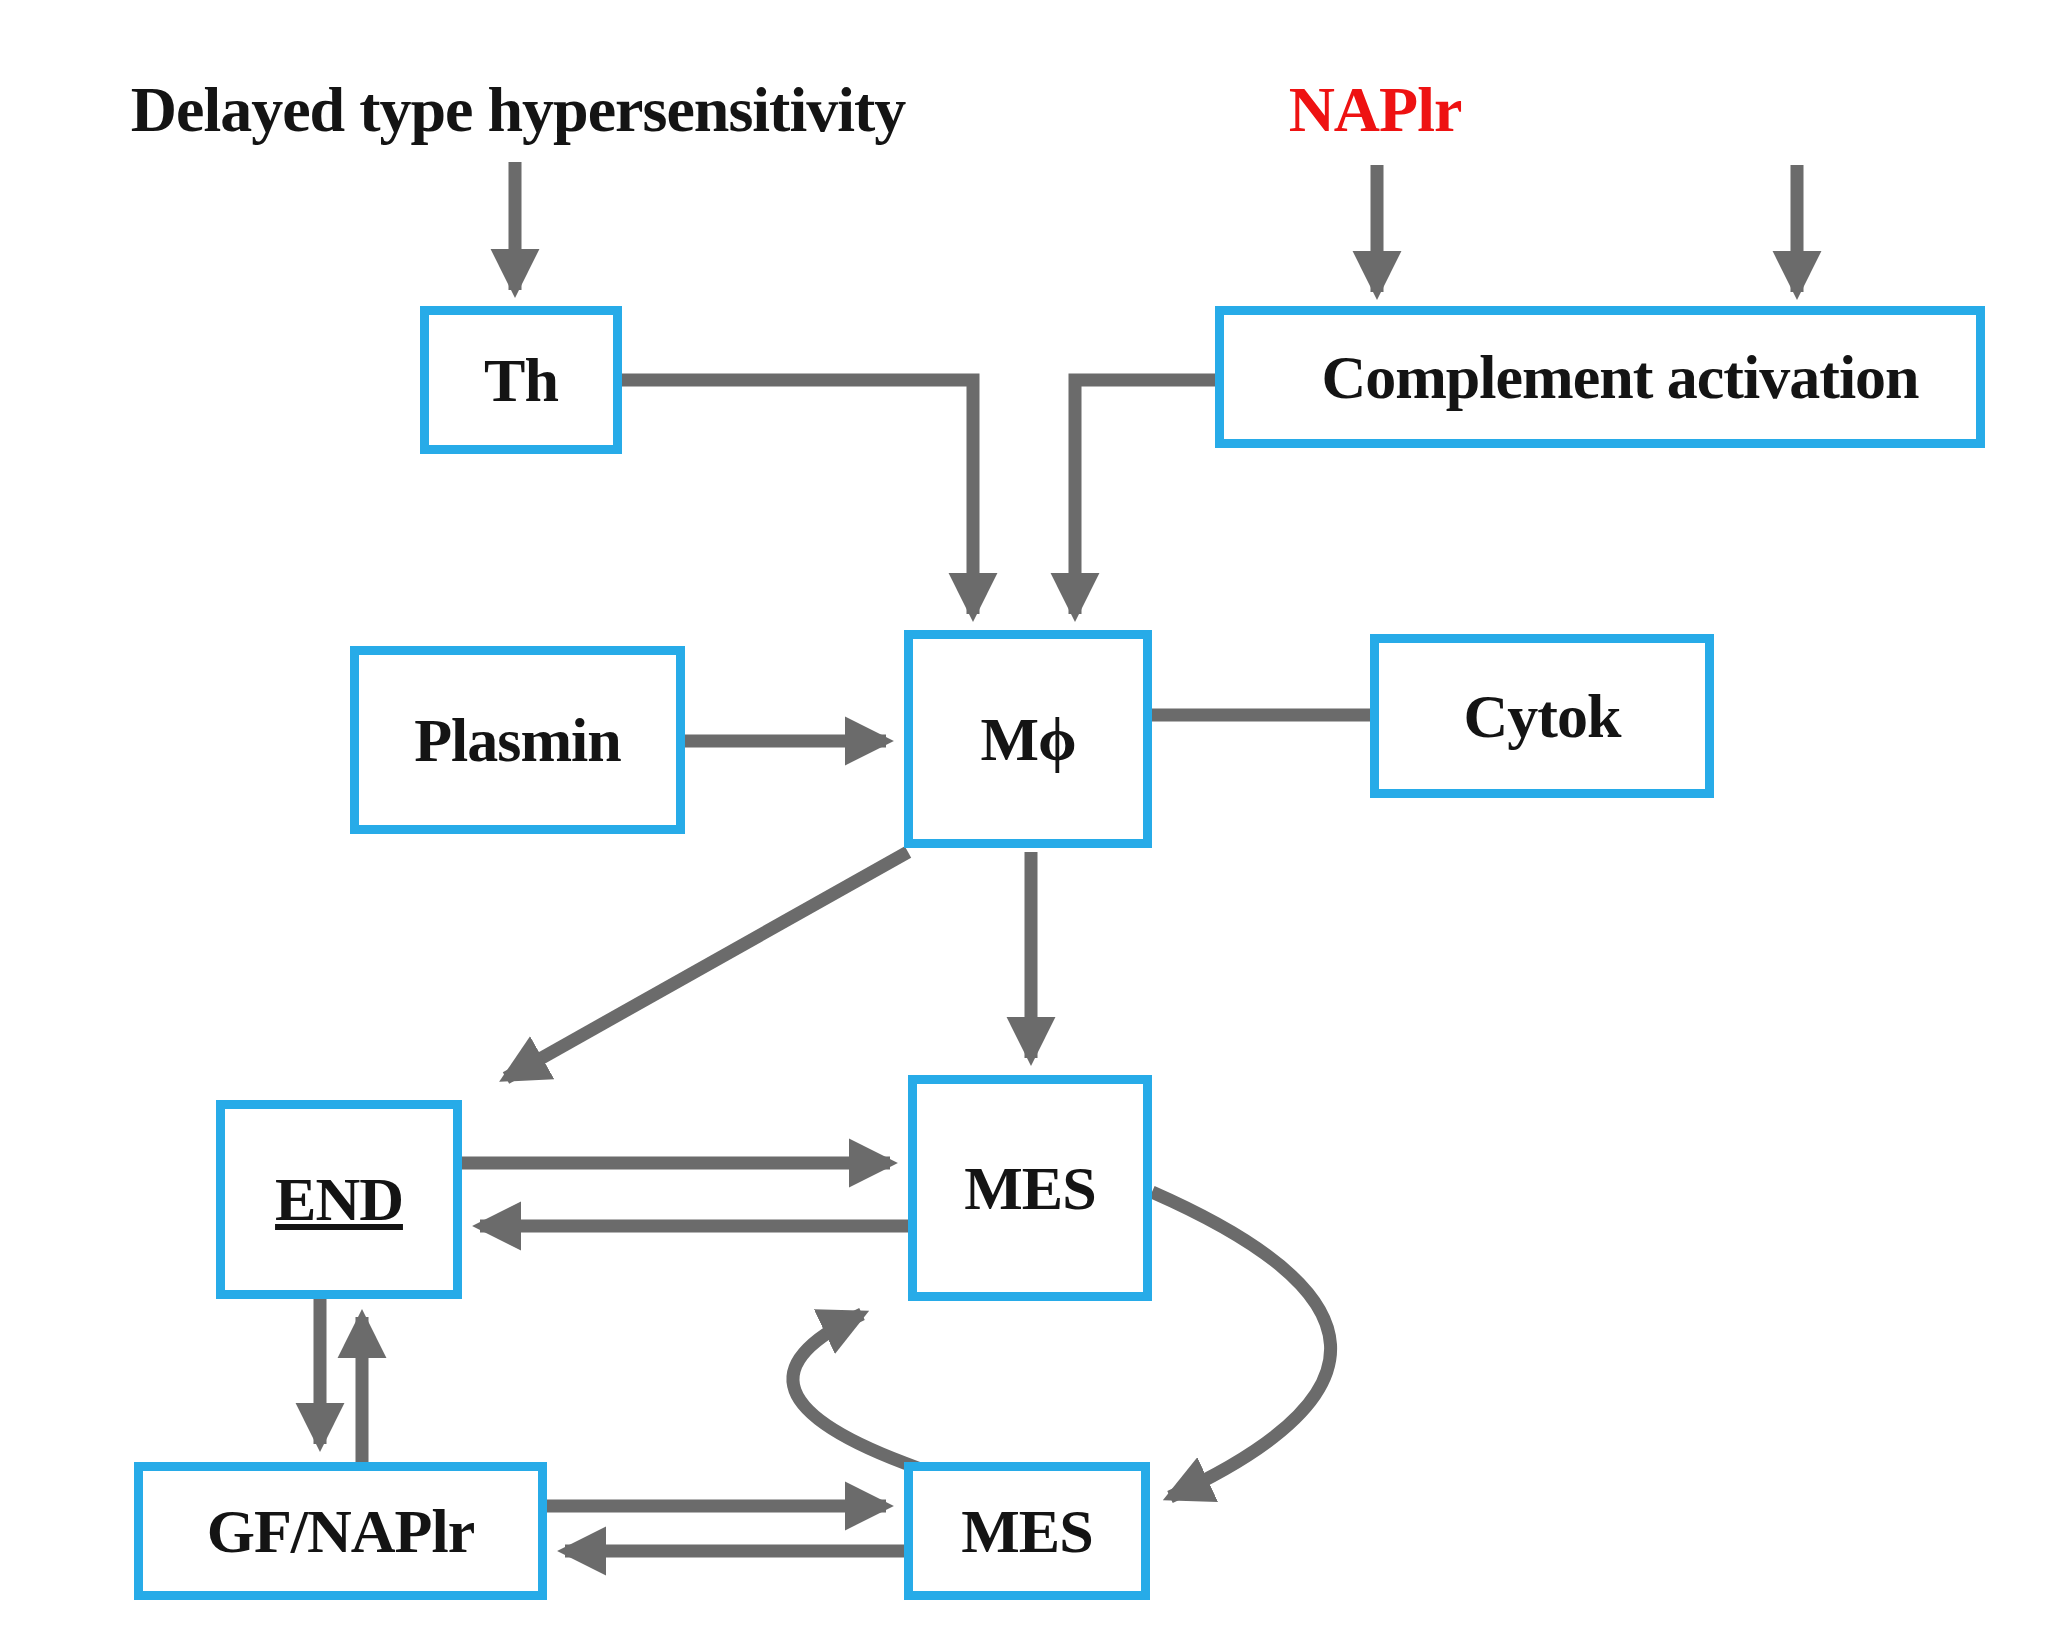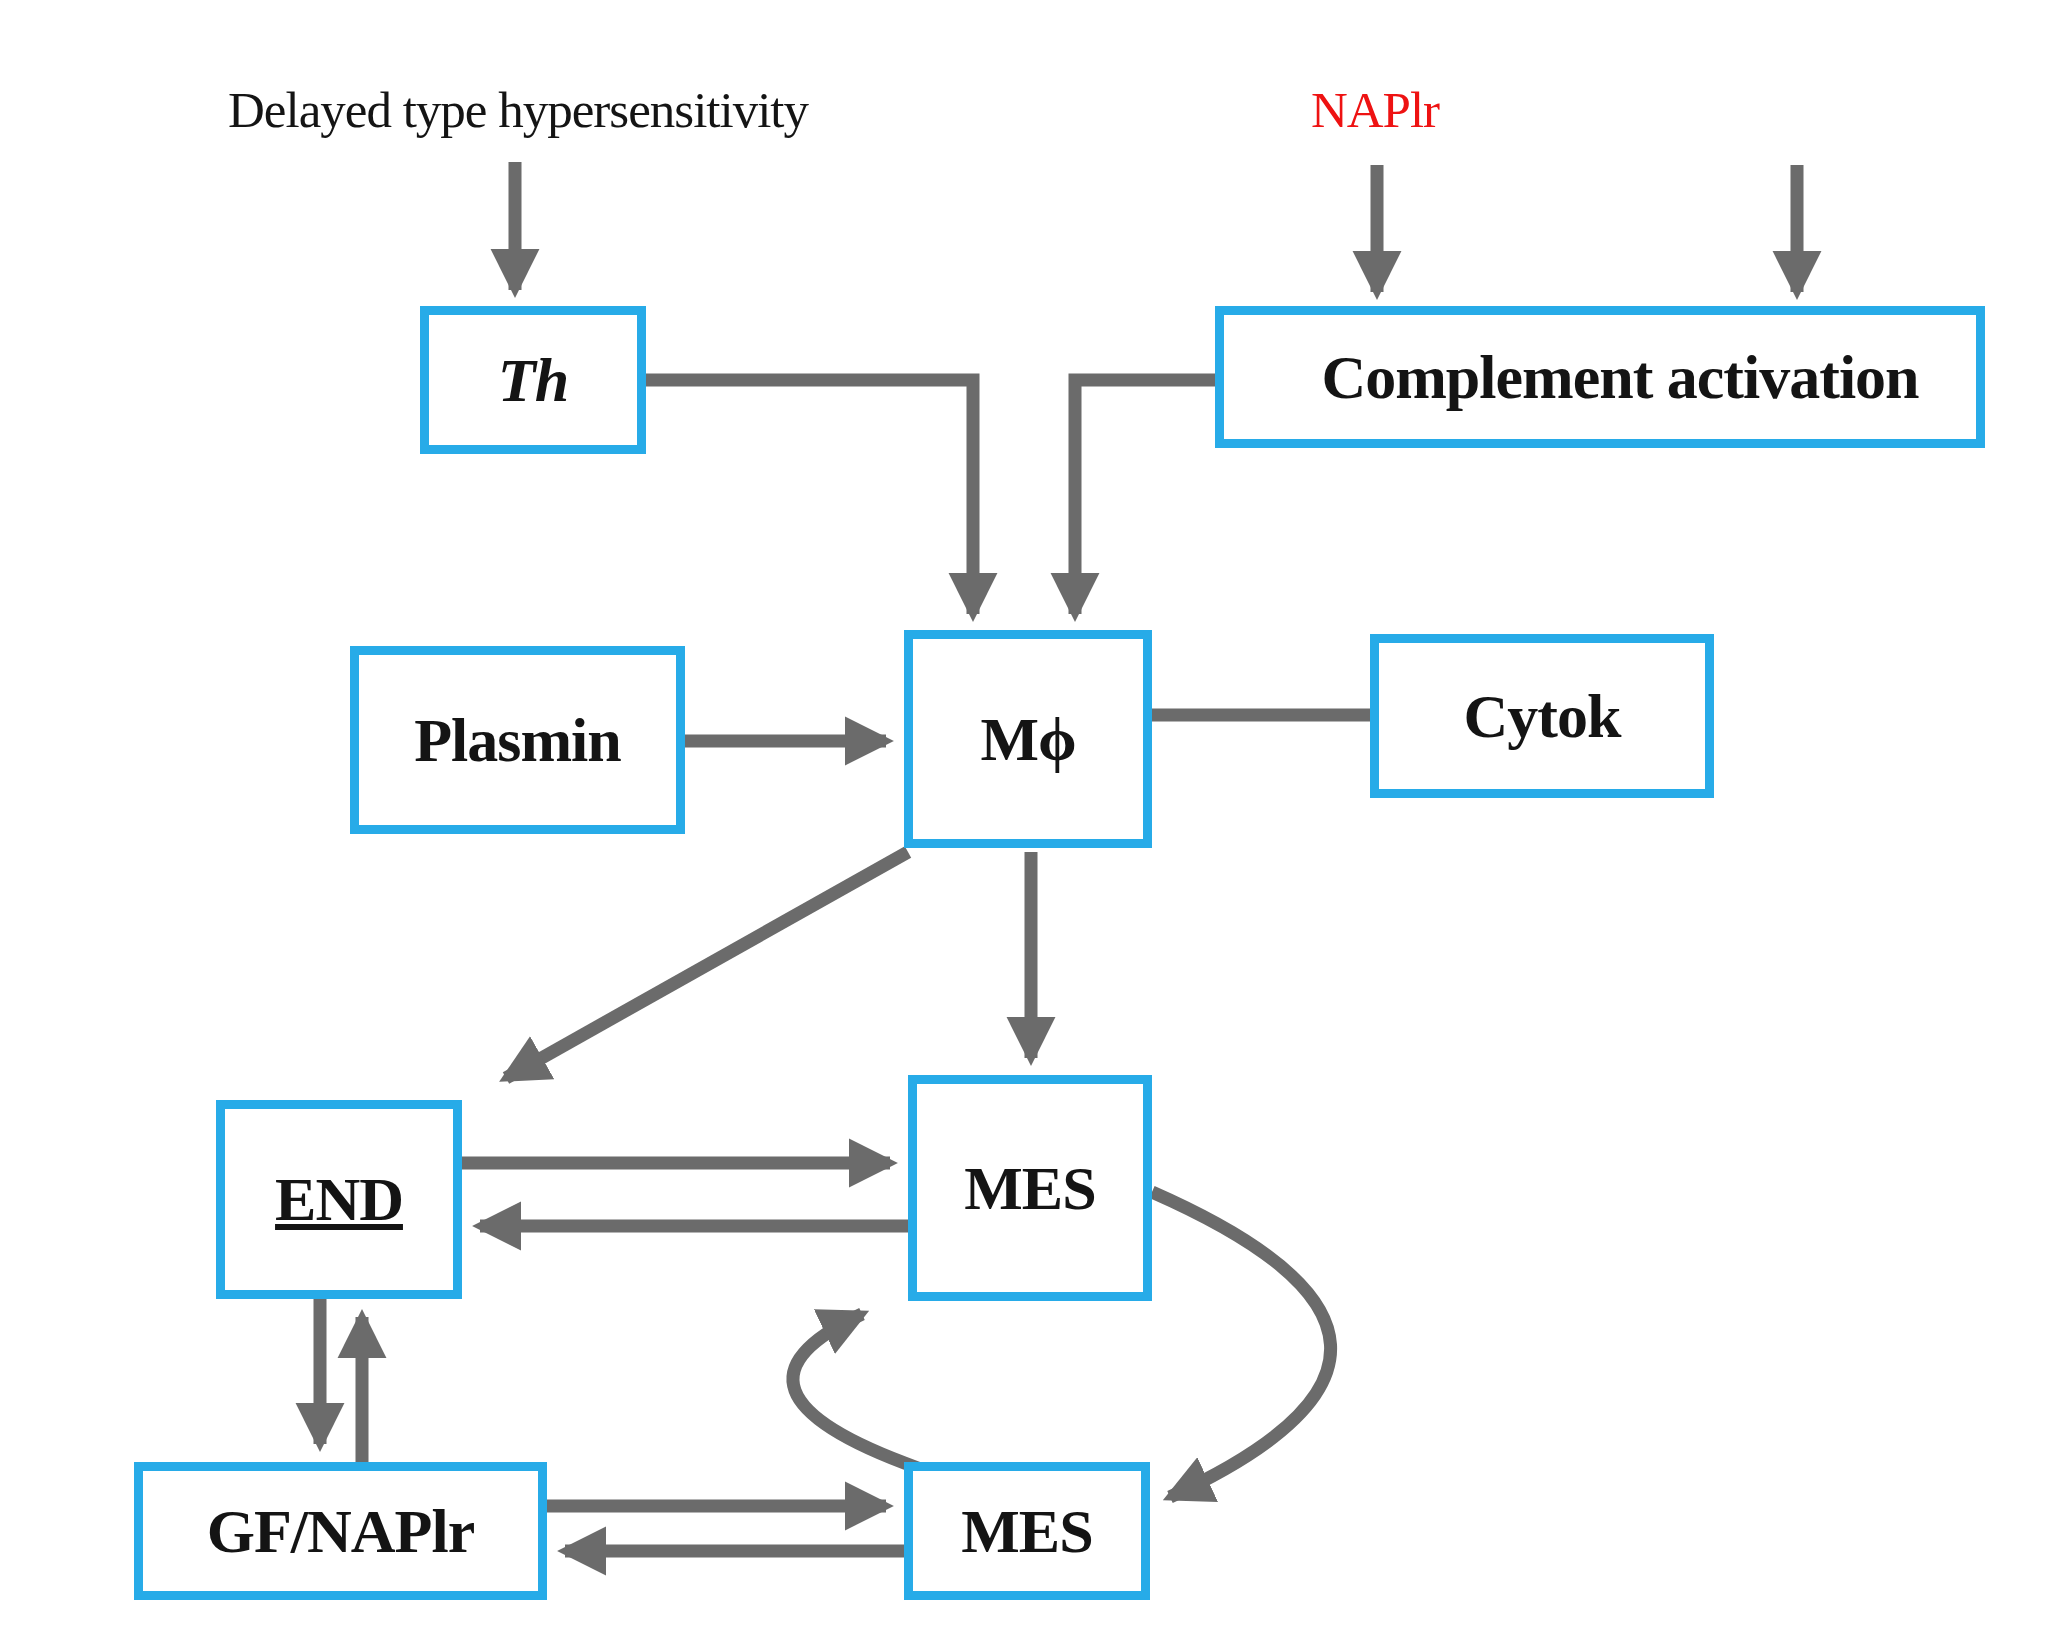--- a/index.html
+++ b/index.html
@@ -18,22 +18,22 @@
     overflow:hidden;
   }
   #canvas{
     position:relative;
     width:2048px;height:1644px;
     background:var(--background);
   }
   .top-label{
     position:absolute;
     transform:translate(-50%,-50%);
-    font-weight:400;
-    font-size:51px;
+    font-weight:700;
+    font-size:64px;
     letter-spacing:-1px;
     color:var(--text);
     white-space:nowrap;
   }
   .top-label.red{ color:var(--naplr_red); }
   .node{
     position:absolute;
     box-sizing:border-box;
     background:var(--node_fill);
     border:9px solid var(--node_border);
@@ -85,21 +85,21 @@
     <path class="edge" marker-end="url(#ah)" d="M362,1462 L362,1317"></path>
     <path class="edge" marker-end="url(#ah)" d="M547,1506 L886,1506"></path>
     <path class="edge" marker-end="url(#ah)" d="M904,1551 L565,1551"></path>
     <path class="edge" marker-end="url(#ah)" d="M1152,1192 Q1500,1345 1170,1497"></path>
     <path class="edge" marker-end="url(#ah)" d="M918,1468 Q700,1390 862,1314"></path>
   </svg>
 
   <div class="top-label" style="left:518px; top:110px;">Delayed type hypersensitivity</div>
   <div class="top-label red" style="left:1375px; top:110px;">NAPlr</div>
 
-  <div class="node" style="left:420px; top:306px; width:226px; height:148px;font-style:italic;">
+  <div class="node" style="left:420px; top:306px; width:202px; height:148px;">
     <span>Th</span>
   </div>
 
   <div class="node" style="left:1215px; top:306px; width:770px; height:142px;padding-left:40px;">
     <span>Complement activation</span>
   </div>
 
   <div class="node" style="left:350px; top:646px; width:335px; height:188px;">
     <span>Plasmin</span>
   </div>

